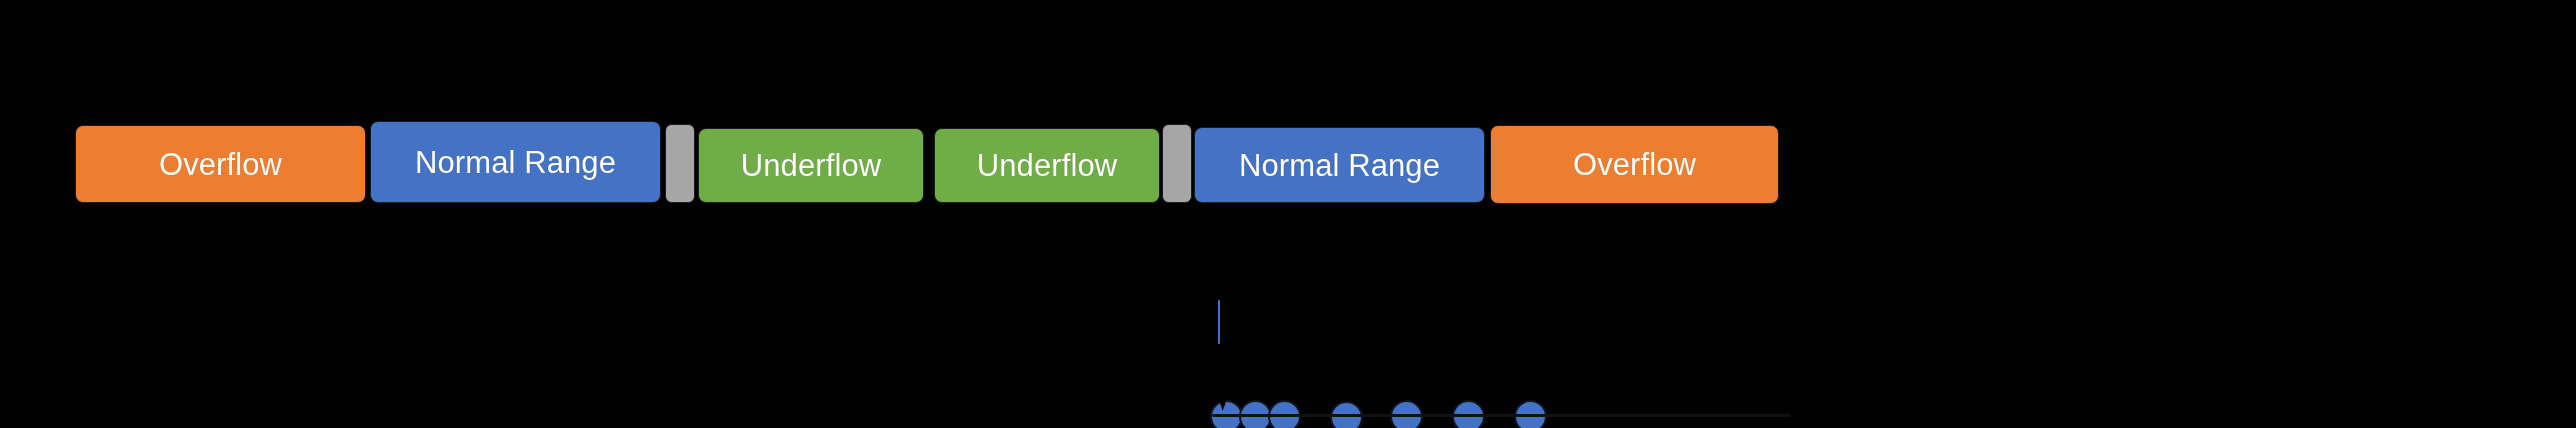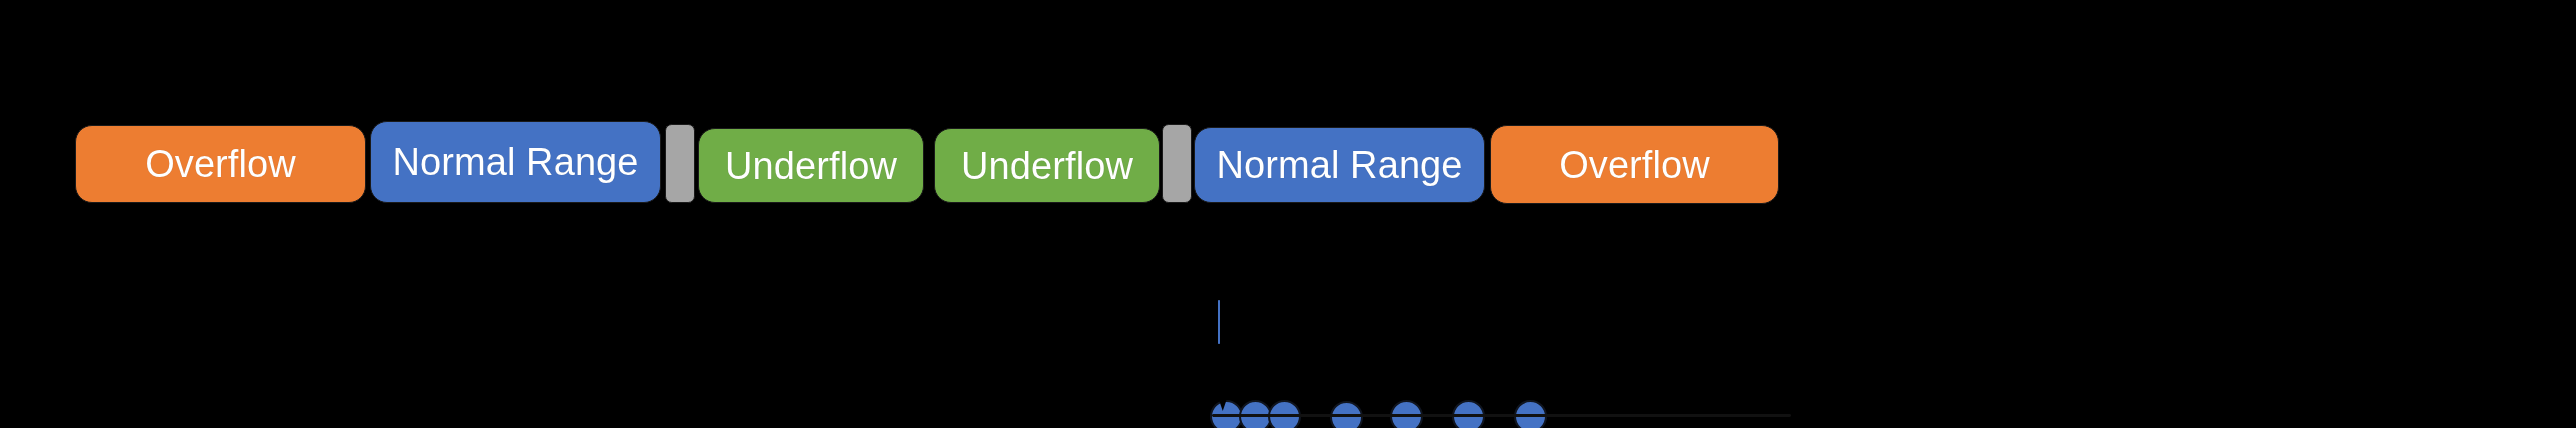--- a/index.html
+++ b/index.html
@@ -22,27 +22,27 @@
     top: 0;
     width: 2576px;
     height: 428px;
     background: #000000;
   }
 
   
   .zone {
     position: absolute;
     box-sizing: border-box;
-    border-radius: 17px;
+    border-radius: 8px;
     border: 1.4px solid #1a1a1a;
     display: flex;
     align-items: center;
     justify-content: center;
     color: #ffffff;
-    font-size: 38px;
+    font-size: 31px;
     font-weight: 400;
     letter-spacing: 0.1px;
     line-height: 1;
     white-space: nowrap;
     user-select: none;
   }
   .zone .zone-label {
     display: block;
     color: #ffffff;
     text-shadow: 0 0 0.7px rgba(0,0,0,.25);

